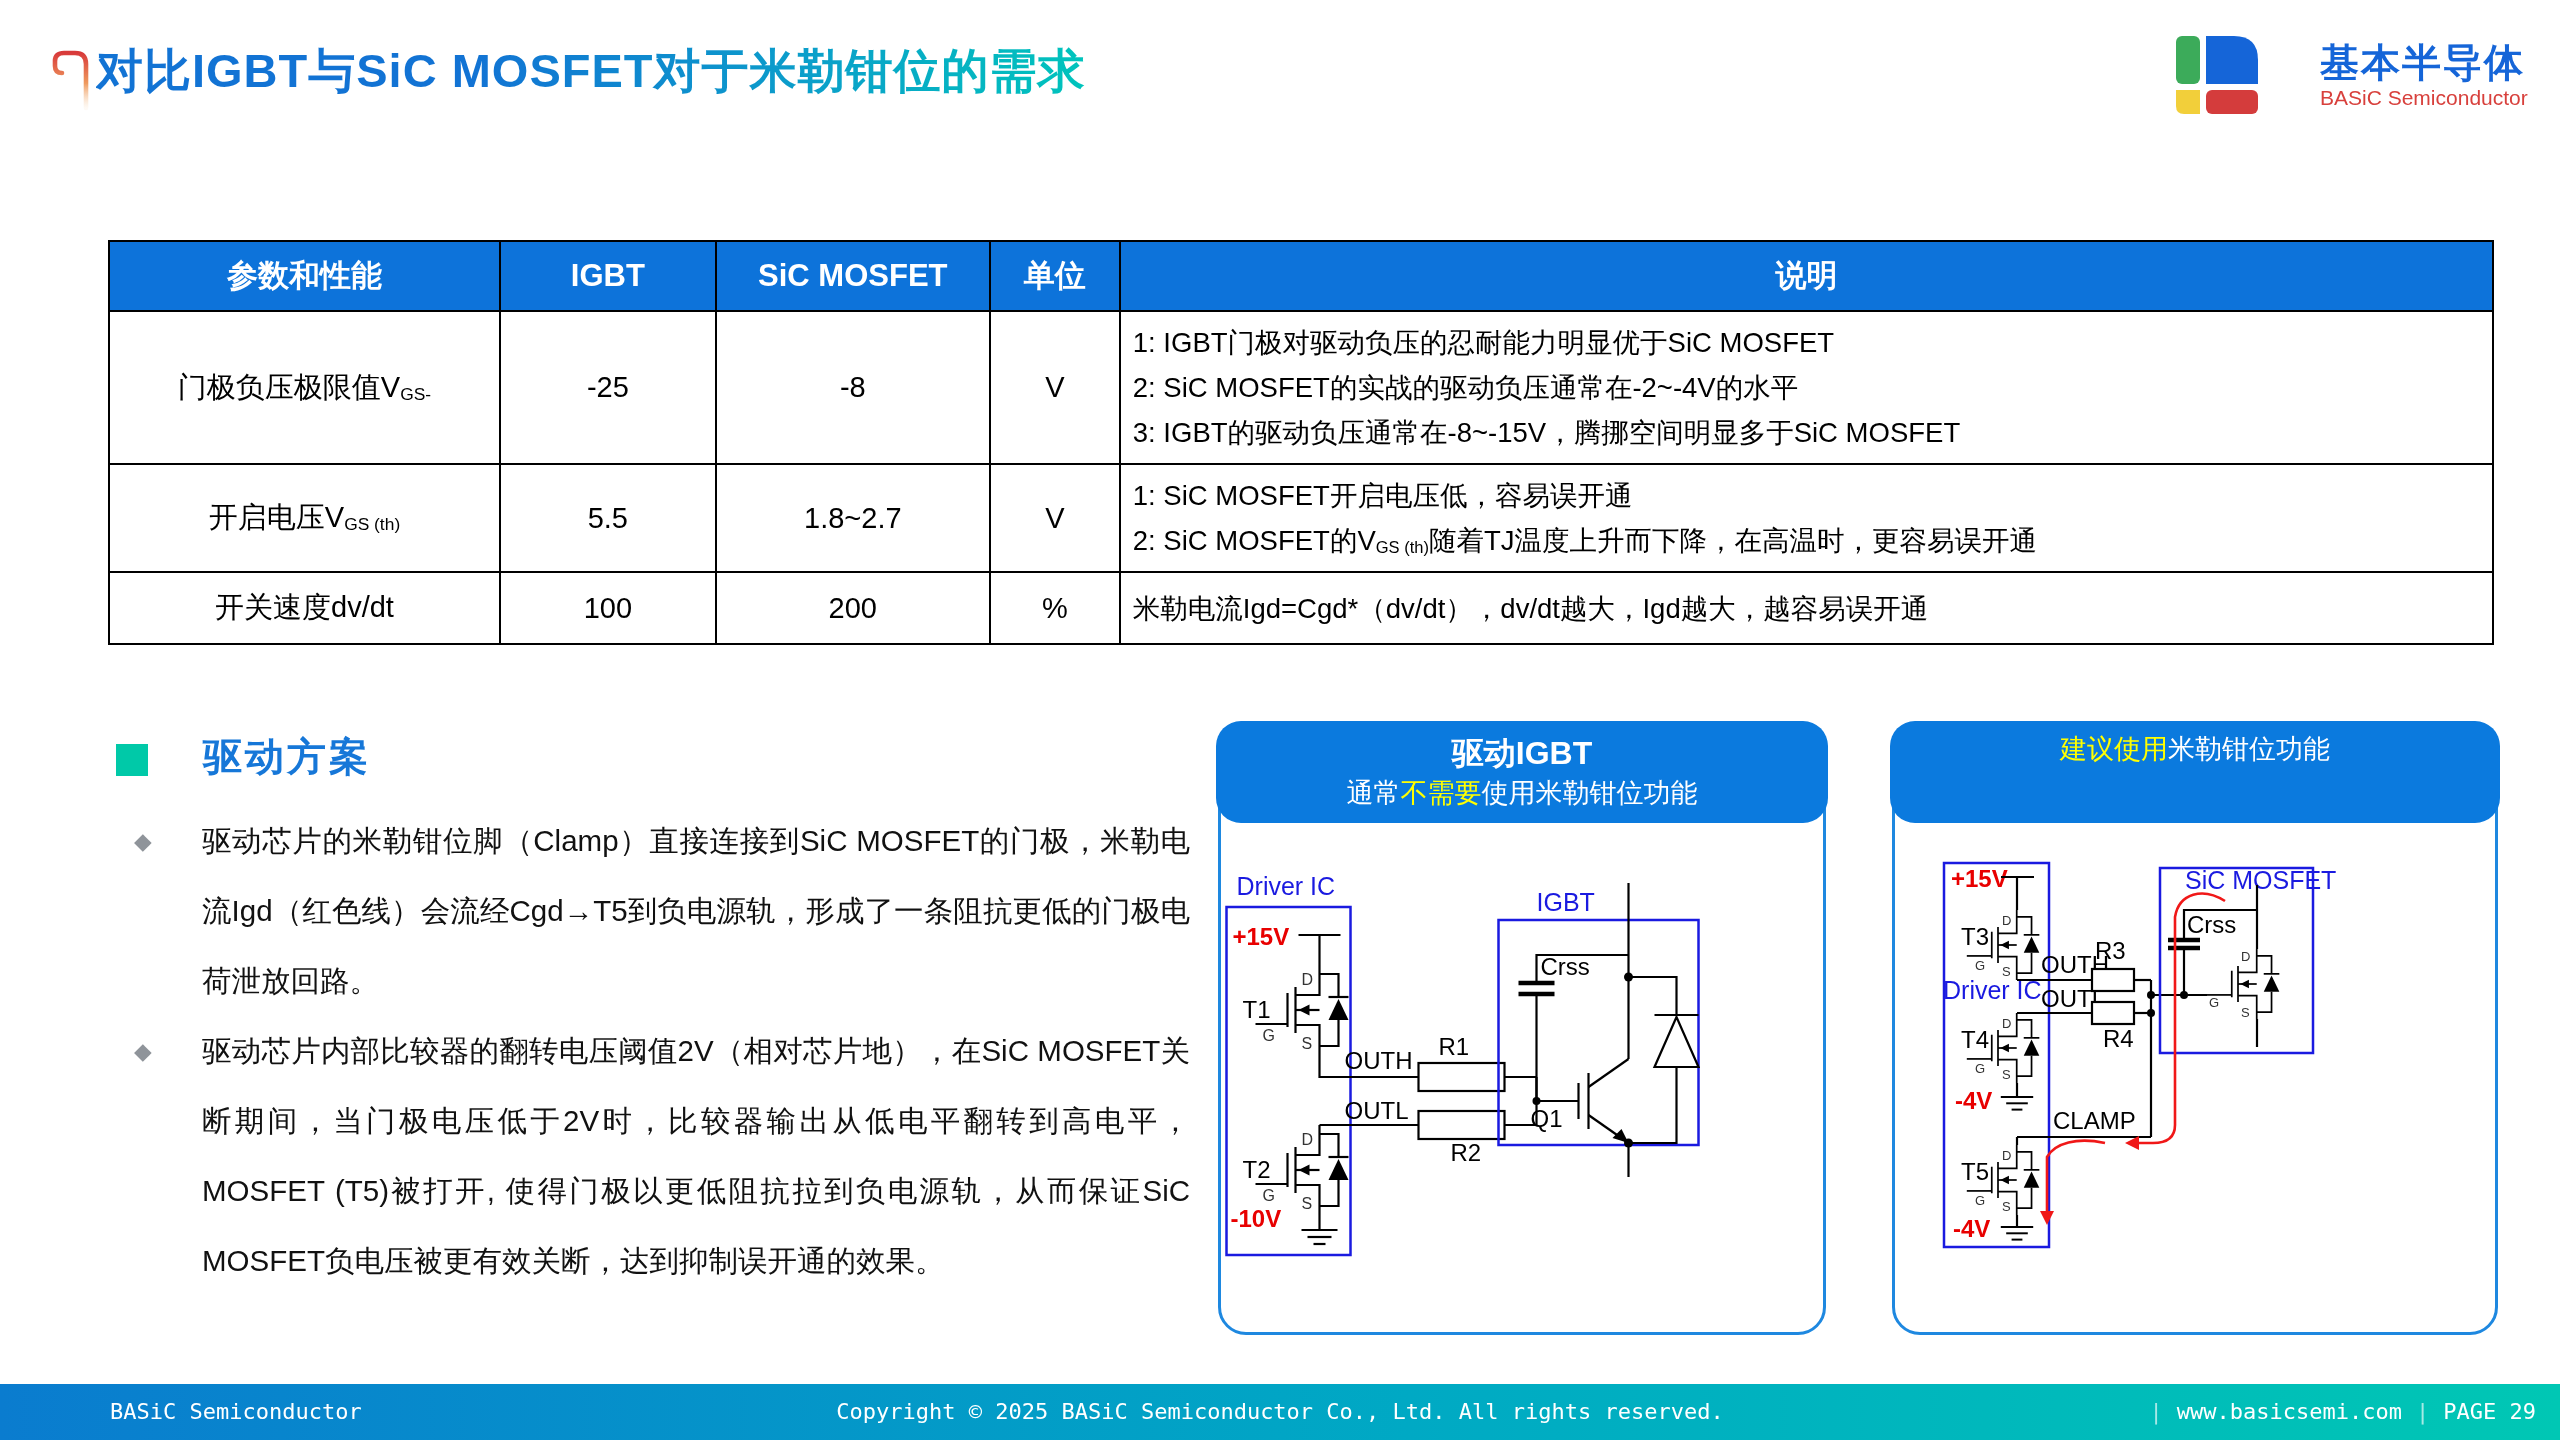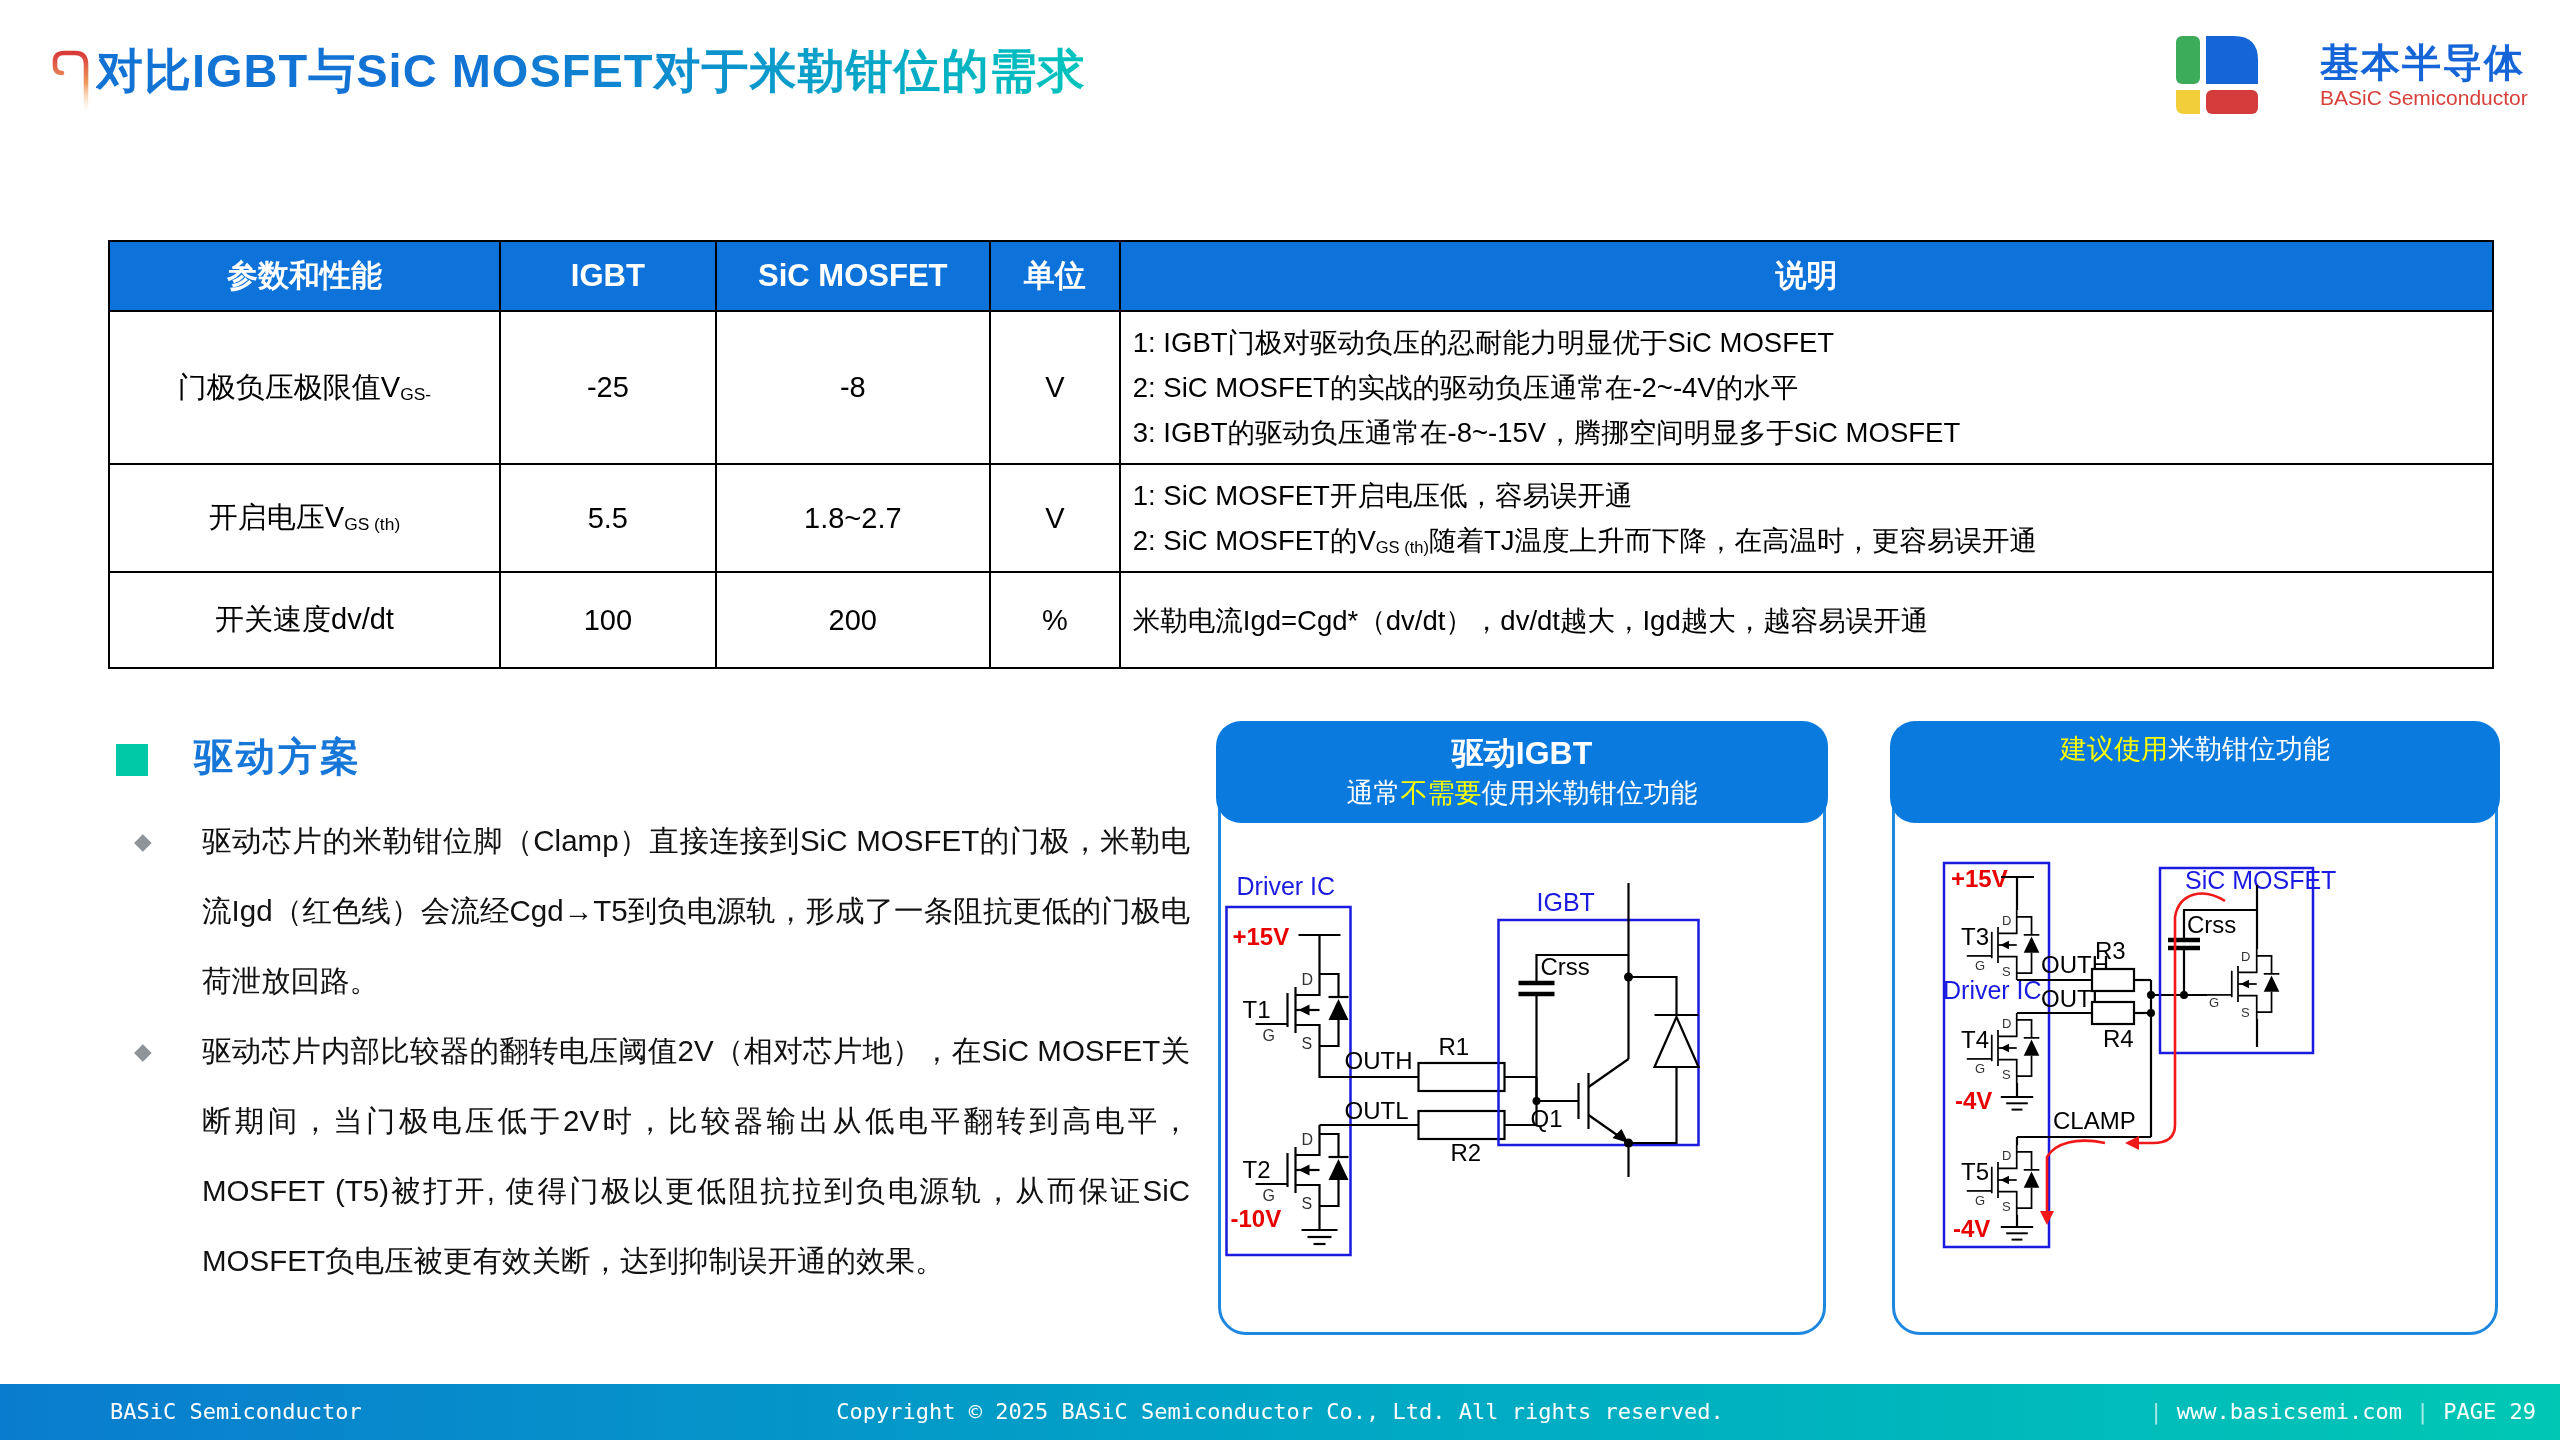--- a/index.html
+++ b/index.html
@@ -21,21 +21,21 @@
   
   #cmp-table{position:absolute;left:108px;top:240px;width:2386px;border-collapse:collapse;table-layout:fixed;}
   #cmp-table th,#cmp-table td{border:2px solid #000000;}
   #cmp-table th{background:#0d73da;color:#fff;font-size:31px;font-weight:bold;height:66px;}
   #cmp-table td{font-size:29px;text-align:center;vertical-align:middle;background:#fff;}
   #cmp-table td.desc{text-align:left;padding:8px 12px;font-size:27.5px;line-height:1.64;}
   .sb{font-size:0.6em;vertical-align:-0.2em;}
 
   
   .sec-square{position:absolute;left:116px;top:744px;width:32px;height:32px;background:#00c9a8;}
-  .sec-heading{position:absolute;left:194px;top:730px;font-size:39px;font-weight:bold;color:#1677d8;letter-spacing:3px;}
+  .sec-heading{position:absolute;left:203px;top:730px;font-size:39px;font-weight:bold;color:#1677d8;letter-spacing:3px;}
   .bullets{position:absolute;left:128px;top:806px;width:1062px;}
   .bullet{position:relative;padding-left:74px;font-size:29.5px;line-height:70px;color:#111;text-align:justify;}
   .bullet .diamond{position:absolute;left:6px;top:0;font-size:23px;color:#8f949a;}
 
   
   .panel{position:absolute;top:723px;height:612px;}
   .panel-body{position:absolute;inset:0;background:#fff;border:3px solid #1e88e0;border-radius:28px;}
   .panel-header{position:absolute;top:-2px;left:-2px;right:-2px;height:102px;background:#0b7ade;
       border-radius:25px;color:#fff;text-align:center;padding-top:10px;box-sizing:border-box;}
   .panel-title{font-size:32px;font-weight:bold;line-height:44px;}
@@ -124,21 +124,21 @@
     <tr style="height:92px;">
       <td><span>开启电压V</span><span class="sb">GS (th)</span></td>
       <td>5.5</td>
       <td>1.8~2.7</td>
       <td>V</td>
       <td class="desc">
         <div>1: SiC MOSFET开启电压低，容易误开通</div>
         <div><span>2: SiC MOSFET的V</span><span class="sb">GS (th)</span><span>随着TJ温度上升而下降，在高温时，更容易误开通</span></div>
       </td>
     </tr>
-    <tr style="height:96px;">
+    <tr style="height:72px;">
       <td>开关速度dv/dt</td>
       <td>100</td>
       <td>200</td>
       <td>%</td>
       <td class="desc">米勒电流Igd=Cgd*（dv/dt），dv/dt越大，Igd越大，越容易误开通</td>
     </tr>
   </tbody>
     </table>
 
   <div class="sec-square"></div>

